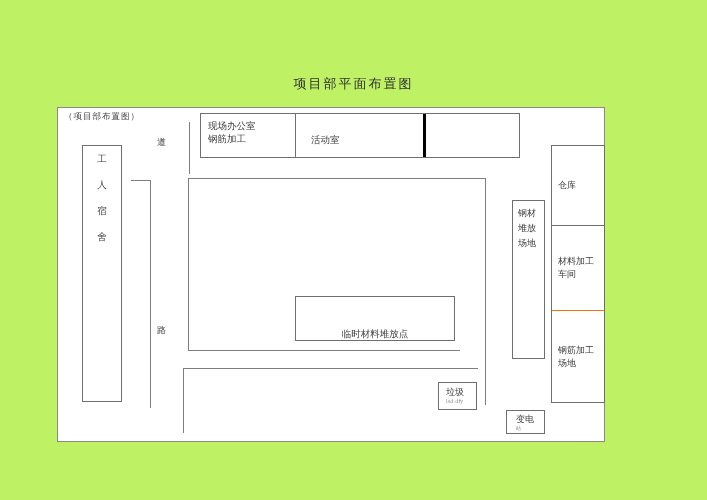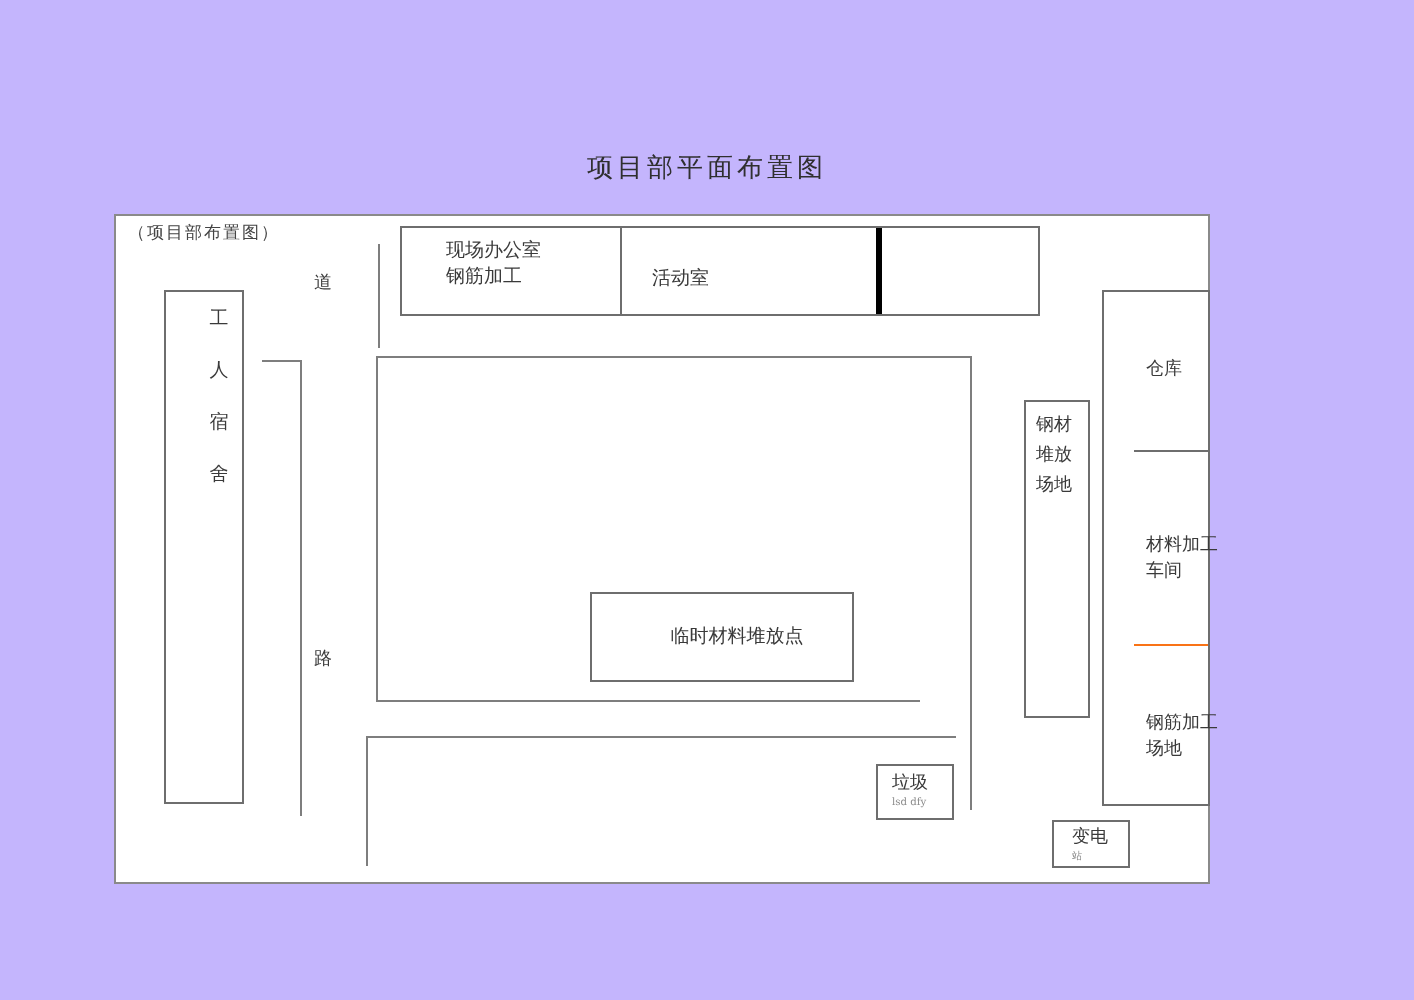--- a/index.html
+++ b/index.html
@@ -1,25 +1,25 @@
 <!DOCTYPE html>
 <html><head>
 <meta charset="utf-8">
 <style>
   * { margin: 0; padding: 0; box-sizing: border-box; }
   html, body { background: #fff; }
   body { font-family: "DejaVu Serif", "Liberation Serif", serif; color: #3a3a3a; }
   #canvas {
     position: relative;
     width: 707px; height: 500px;
-    background: #c4b5fd;
+    background: #bef264;
     overflow: hidden;
   }
   .abs { position: absolute; }
-  .box { position: absolute; border: 1px solid #6e6e6e; background: #fff; padding-left: 15px; }
+  .box { position: absolute; border: 1px solid #6e6e6e; background: #fff; }
   .line { position: absolute; background: #7e7e7e; }
   .hline { height: 1px; }
   .vline { width: 1px; }
   .lbl { font-size: 9.5px; line-height: 13px; white-space: nowrap; }
   .sm  { font-size: 9px; line-height: 13px; white-space: nowrap; }
   .tiny { font-size: 6px; color: #8a8a8a; line-height: 6px; white-space: nowrap; transform: scale(0.85); transform-origin: left top; }
 
   #title {
     position: absolute; top: 75px; left: 0; width: 707px;
     text-align: center; font-size: 13px; letter-spacing: 2px; color: #2f2f2f;
@@ -37,36 +37,36 @@
   #road-char-bottom { left: 157px; top: 324px; }
 
   
   #top-row { left: 200px; top: 113px; width: 320px; height: 45px; display: flex; }
   #top-row .cell { height: 100%; }
   #top-row .c1 { width: 95px; border-right: 1px solid #6e6e6e; padding: 5px 0 0 7px; }
   #top-row .c2 { width: 130px; border-right: 3px solid #000000; padding: 19px 0 0 15px; }
   #top-row .c3 { width: 95px; padding: 15px 0 0 18px; }
 
   
-  #temp-material { left: 295px; top: 296px; width: 132px; height: 45px;
-    display: flex; align-items: center; justify-content: center; }
+  #temp-material { left: 295px; top: 296px; width: 160px; height: 45px;
+    display: flex; align-items: flex-end; justify-content: center; }
 
   
   #facility-row { left: 211px; top: 377px; width: 219px; height: 56px; display: flex; }
   #facility-row .cell { display: flex; align-items: center; justify-content: center; padding-top: 12px; }
   #facility-row .f1 { width: 68px; border-right: 1px solid #6e6e6e; }
   #facility-row .f2 { width: 61px; border-right: 1px solid #6e6e6e; }
   #facility-row .f3 { width: 90px; }
 
   
   #garbage { left: 438px; top: 382px; width: 39px; height: 28px; padding: 3px 0 0 7px; }
-  #substation { left: 506px; top: 410px; width: 39px; height: 24px; padding: 2px 0 0 9px; margin-left: 20px; }
+  #substation { left: 506px; top: 410px; width: 39px; height: 24px; padding: 2px 0 0 9px; }
 
   
-  #right-col { left: 551px; top: 145px; width: 54px; height: 258px; display: flex; flex-direction: column; gap: 12px; }
+  #right-col { left: 551px; top: 145px; width: 54px; height: 258px; display: flex; flex-direction: column; }
   #right-col .rc { padding-left: 6px; display: flex; flex-direction: column; justify-content: center; }
   #right-col .r1 { height: 80px; border-bottom: 1px solid #6e6e6e; }
   #right-col .r2 { height: 85px; border-bottom: 1px solid #f97316; }
   #right-col .r3 { flex: 1; }
 
   
   #steel-yard { left: 512px; top: 200px; width: 33px; height: 159px; padding: 5px 0 0 5px; }
   #steel-yard div { font-size: 9px; line-height: 15px; }
 </style>
 </head>

